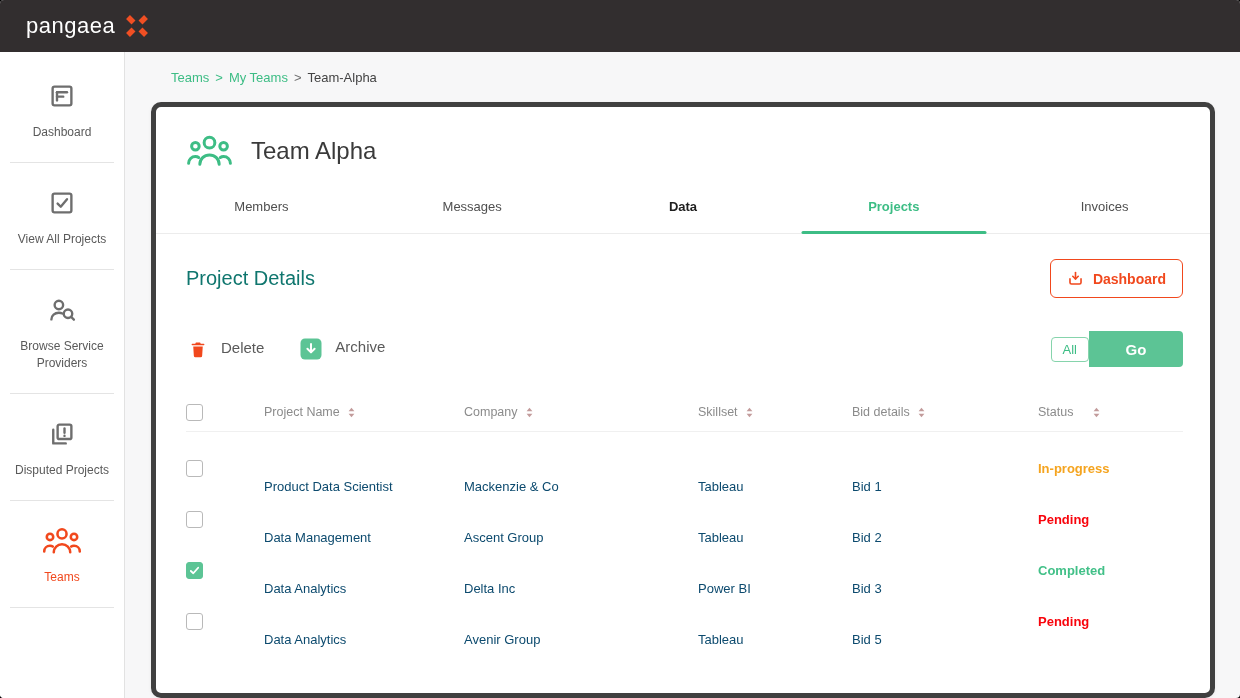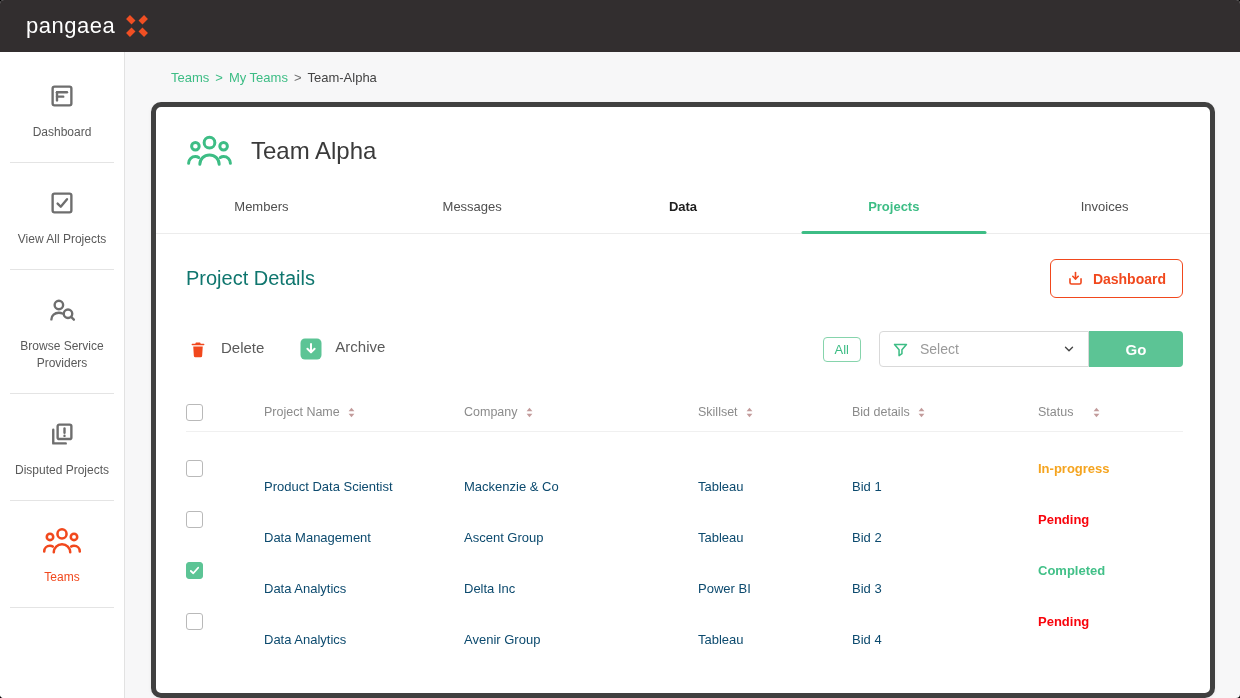--- a/index.html
+++ b/index.html
@@ -228,33 +228,20 @@
                 <rect x="0.5" y="0.5" width="21" height="21" rx="4.5" fill="var(--button_green,#5cc495)"></rect>
                 <line x1="11" y1="6" x2="11" y2="14" stroke="#fff" stroke-width="2" stroke-linecap="round"></line>
                 <polyline points="7.4 10.8 11 14.4 14.6 10.8" fill="none" stroke="#fff" stroke-width="2" stroke-linecap="round" stroke-linejoin="round"></polyline>
               </svg>
             </span>
             <span class="action-label">Archive</span>
           </div>
 
           <div class="filters">
             <button class="all-chip">All</button>
-            <div class="select-box">
-              <span style="color:var(--accent_green,#3dbd85);">
-                <svg width="17" height="17" viewBox="0 0 20 20" fill="none" stroke="currentColor" stroke-width="1.8" stroke-linejoin="round">
-                  <path d="M3 4h14l-5.3 6.3v4.6l-3.4 2.3v-6.9z"></path>
-                </svg>
-              </span>
-              <span class="select-text">Select</span>
-              <span class="select-chevron">
-                <svg width="14" height="14" viewBox="0 0 24 24" fill="none" stroke="currentColor" stroke-width="2.4" stroke-linecap="round" stroke-linejoin="round">
-                    <polyline points="6 9 12 15 18 9"></polyline>
-                  </svg>
-              </span>
-            </div>
             <button class="go-btn">Go</button>
           </div>
         </div>
 
         <div class="tbl">
 
           <div class="tbl-row tbl-head">
             <div>
                 <span class="cb">
               
@@ -342,21 +329,21 @@
 
             <div class="tbl-row">
               <div>
                   <span class="cb">
                 
               </span>
                 </div>
               <div class="td">Data Analytics</div>
               <div class="td">Avenir Group</div>
               <div class="td">Tableau</div>
-              <div class="td">Bid 4</div>
+              <div class="td">Bid 5</div>
               <div><span class="status st-pending">Pending</span></div>
             </div>
 
           </div>
         </div>
 
       </div>
     </main>
   </div>
 </div>

